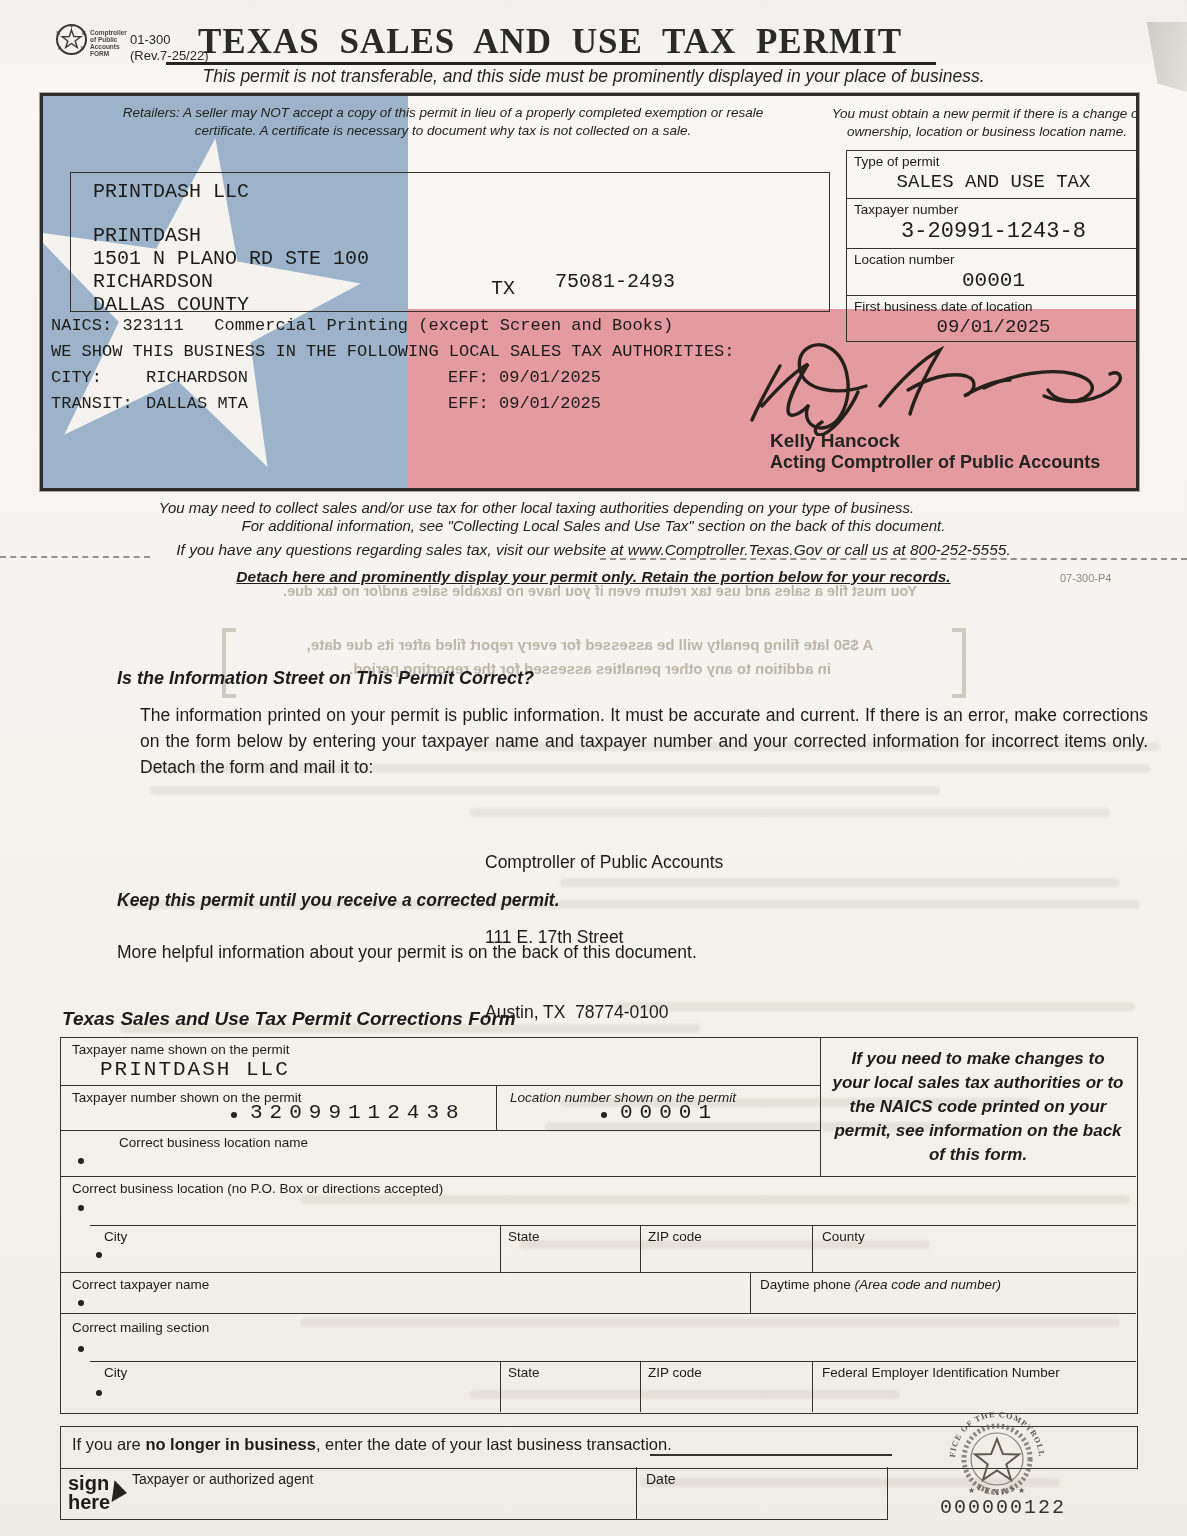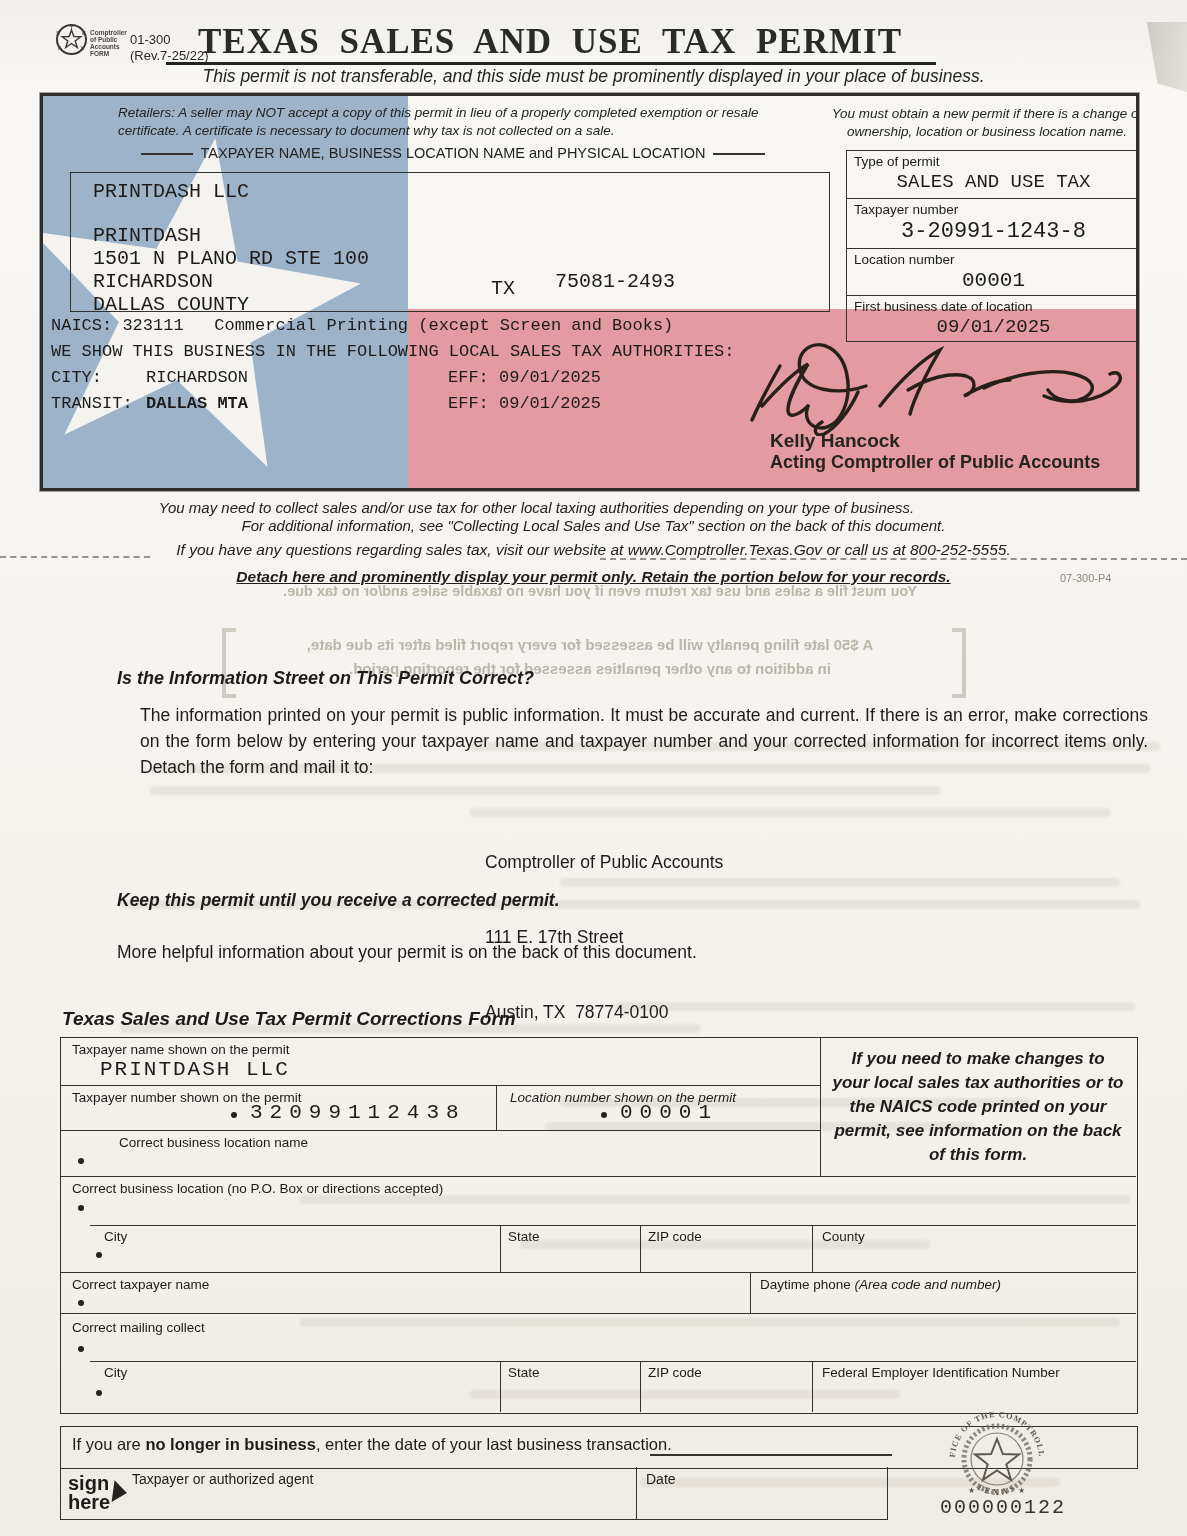--- a/index.html
+++ b/index.html
@@ -55,43 +55,38 @@
   <div class="permit-box">
 
     <div class="abs" style="left:365px;top:0;width:728px;height:213px;background:#f7f6f2;"></div>
     <div class="abs" style="left:365px;top:213px;width:728px;height:179px;background:#e49aa1;"></div>
     <div class="abs" style="left:0;top:0;width:365px;height:392px;background:#9db3ca;overflow:hidden;">
       <svg style="position:absolute;left:-105px;top:-35px;transform:rotate(9deg);" width="500" height="500" viewBox="-250 -250 500 500">
         <polygon fill="#f4f3ef" points="0,-175 41.1,-56.6 166.4,-54.1 66.6,21.6 102.9,141.6 0,70 -102.9,141.6 -66.6,21.6 -166.4,-54.1 -41.1,-56.6"></polygon>
       </svg>
     </div>
 
-    <div class="abs it" style="left:75px;top:8px;width:650px;font-size:13.5px;line-height:18px;color:#232320;">Retailers:  A seller may NOT accept a copy of this permit in lieu of a properly completed exemption or resale certificate.  A certificate is necessary to document why tax is not collected on a sale.</div>
-    <div class="abs" style="left:90px;top:49px;width:640px;display:flex;justify-content:center;gap:8px;">
-      <div class="seg-line"></div>
-      <div style="font-size:14.5px;color:#232320;">TAXPAYER NAME, BUSINESS LOCATION NAME and PHYSICAL LOCATION</div>
-      <div class="seg-line"></div>
-    </div>
+    <div class="abs it" style="left:75px;top:8px;width:650px;text-align:center;font-size:13.5px;line-height:18px;color:#232320;">Retailers:  A seller may NOT accept a copy of this permit in lieu of a properly completed exemption or resale certificate.  A certificate is necessary to document why tax is not collected on a sale.</div>
 
     <div class="abs" style="left:27px;top:76px;width:758px;height:138px;border:1.6px solid #33322e;"></div>
     <div class="abs mono" style="left:50px;top:84px;font-size:20px;">PRINTDASH LLC</div>
     <div class="abs mono" style="left:50px;top:128px;font-size:20px;">PRINTDASH</div>
     <div class="abs mono" style="left:50px;top:151px;font-size:20px;">1501 N PLANO RD STE 100</div>
     <div class="abs mono" style="left:50px;top:174px;font-size:20px;">RICHARDSON</div>
     <div class="abs mono" style="left:448px;top:181px;font-size:20px;">TX</div>
     <div class="abs mono" style="left:512px;top:174px;font-size:20px;">75081-2493</div>
     <div class="abs mono" style="left:50px;top:197px;font-size:20px;">DALLAS COUNTY</div>
 
     <div class="abs mono" style="left:8px;top:220px;font-size:17px;white-space:pre;">NAICS: 323111   Commercial Printing (except Screen and Books)</div>
     <div class="abs mono" style="left:8px;top:246px;font-size:17px;">WE SHOW THIS BUSINESS IN THE FOLLOWING LOCAL SALES TAX AUTHORITIES:</div>
     <div class="abs mono" style="left:8px;top:272px;font-size:17px;">CITY:</div>
     <div class="abs mono" style="left:103px;top:272px;font-size:17px;">RICHARDSON</div>
     <div class="abs mono" style="left:405px;top:272px;font-size:17px;">EFF: 09/01/2025</div>
     <div class="abs mono" style="left:8px;top:298px;font-size:17px;">TRANSIT:</div>
-    <div class="abs mono" style="left:103px;top:298px;font-size:17px;font-weight:bold;">DALLAS MTA</div>
+    <div class="abs mono" style="left:103px;top:298px;font-size:17px;">DALLAS MTA</div>
     <div class="abs mono" style="left:405px;top:298px;font-size:17px;">EFF: 09/01/2025</div>
 
     <div class="abs it" style="left:788px;top:9px;width:312px;text-align:center;font-size:13.5px;line-height:18px;color:#232320;">You must obtain a new permit if there is a change of ownership, location or business location name.</div>
 
     <div class="detail-table">
       <div class="detail-row" style="height:47px;">
         <div class="dlabel">Type of permit</div>
         <div class="dvalue mono" style="font-size:19px;margin-top:2px;">SALES AND USE TAX</div>
       </div>
       <div class="detail-row" style="height:49px;">
@@ -209,21 +204,21 @@
   <div class="abs flabel" style="left:822px;top:1229px;">County</div>
   <span class="dot" style="left:96px;top:1252px;"></span>
 
   <div class="abs flabel" style="left:72px;top:1277px;">Correct taxpayer name</div>
   <span class="dot" style="left:78px;top:1300px;"></span>
   <div class="abs flabel" style="left:760px;top:1277px;">
     <span>Daytime phone</span>
     <span class="it">(Area code and number)</span>
   </div>
 
-  <div class="abs flabel" style="left:72px;top:1320px;">Correct mailing collect</div>
+  <div class="abs flabel" style="left:72px;top:1320px;">Correct mailing section</div>
   <span class="dot" style="left:78px;top:1346px;"></span>
   <div class="abs flabel" style="left:104px;top:1365px;">City</div>
   <div class="abs flabel" style="left:508px;top:1365px;">State</div>
   <div class="abs flabel" style="left:648px;top:1365px;">ZIP code</div>
   <div class="abs flabel" style="left:822px;top:1365px;">Federal Employer Identification Number</div>
   <span class="dot" style="left:96px;top:1390px;"></span>
 
   <div class="abs" style="left:60px;top:1426px;width:1076px;height:41px;border:1.8px solid #33322e;"></div>
   <div class="abs" style="left:72px;top:1435px;font-size:16.5px;">
     <span>If you are </span><span class="b">no longer in business</span><span>, enter the date of your last business transaction.</span>

